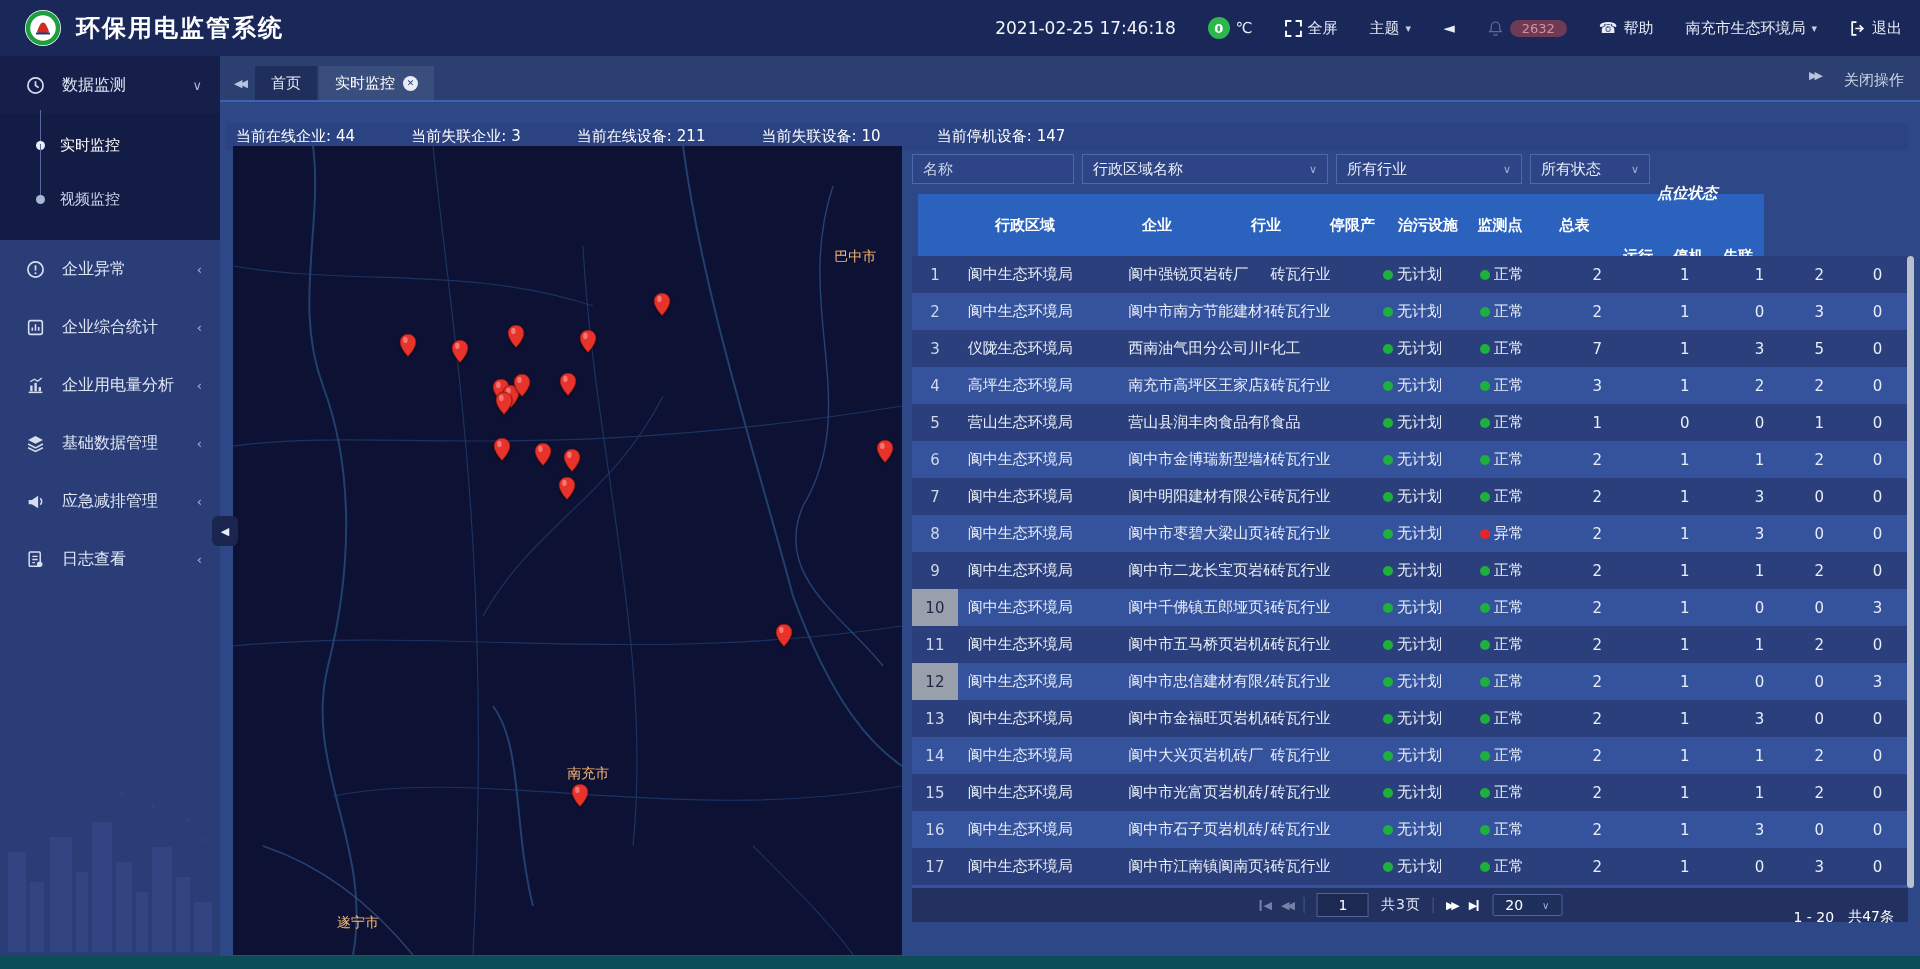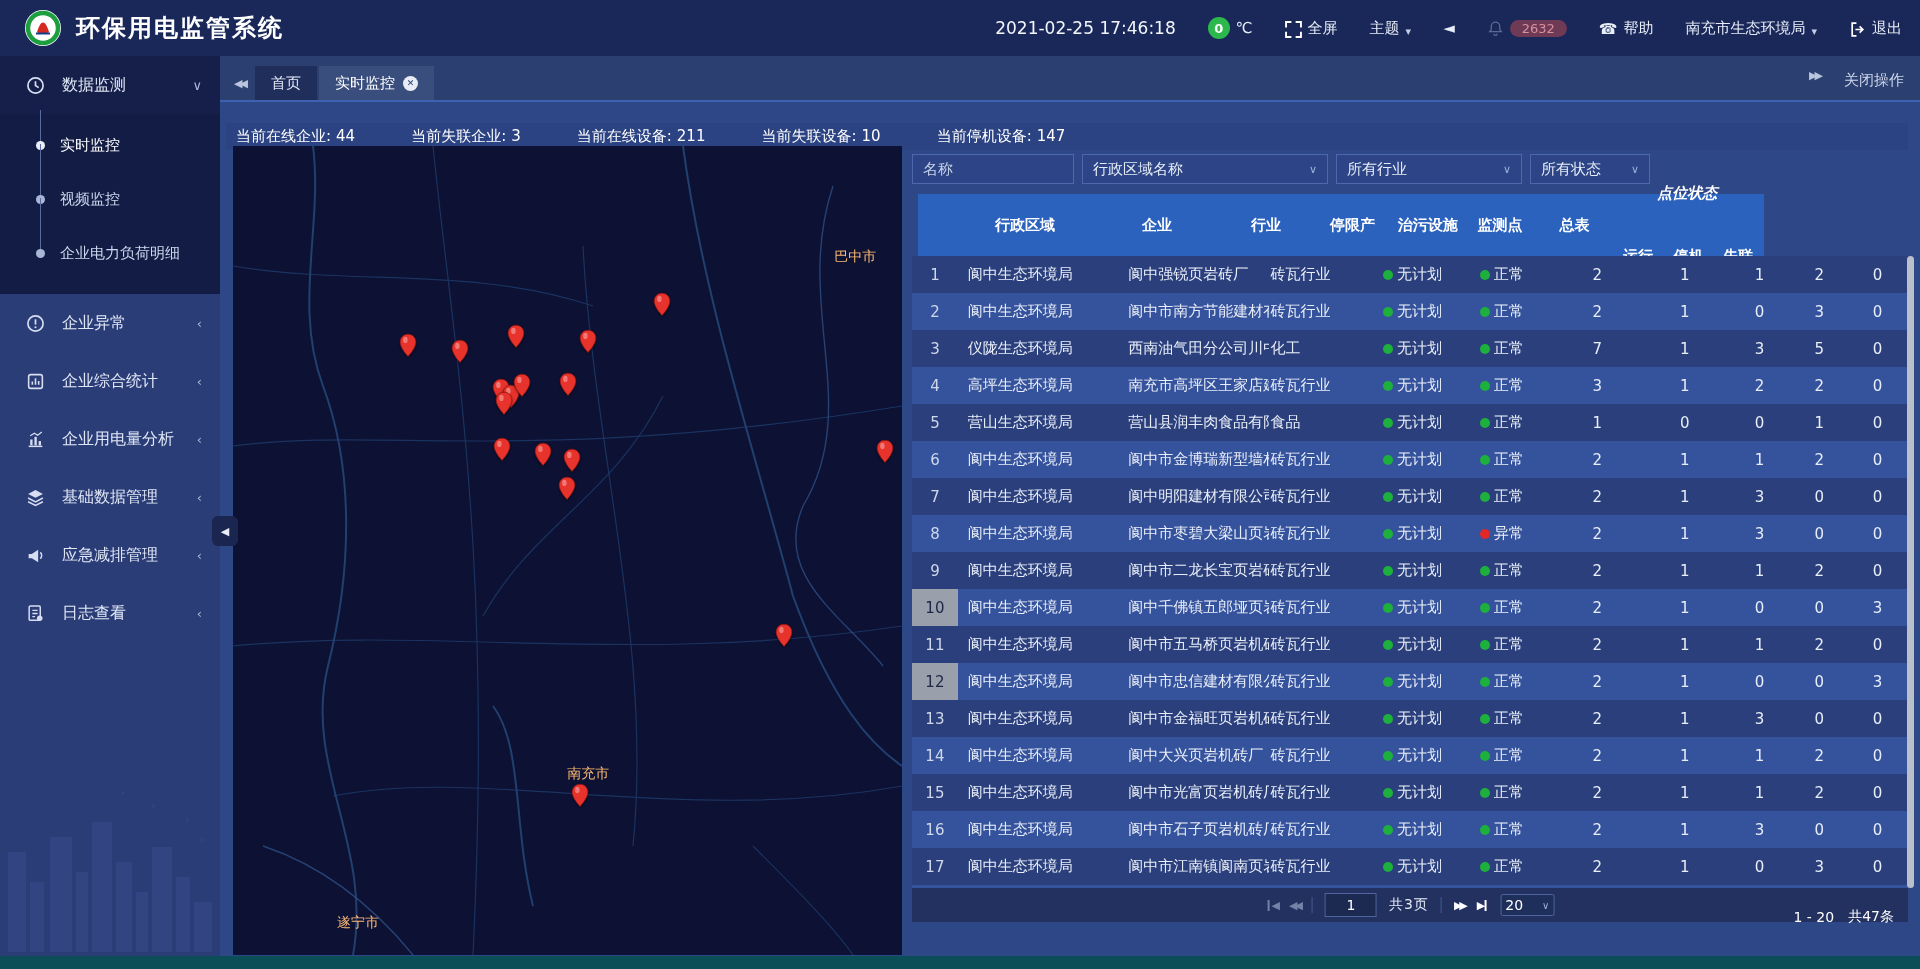--- a/index.html
+++ b/index.html
@@ -10,21 +10,21 @@
   .topbar{position:absolute;left:0;top:0;width:1920px;height:56px;background:#192859;
           display:flex;align-items:center;justify-content:space-between;padding:0 18px 0 24px;}
   .brand{display:flex;align-items:center;gap:14px;}
   .logo svg{width:38px;height:38px;display:block;}
   .title{font-size:24px;font-weight:bold;color:#fff;letter-spacing:2px;}
   .top-right{display:flex;align-items:center;gap:32px;font-size:15px;color:#e8edf8;}
   .datetime{font-size:17px;color:#f2f5fb;}
   .temp{display:flex;align-items:center;gap:6px;}
   .temp-circle{width:22px;height:22px;border-radius:50%;background:#2db84d;color:#fff;
                font-size:13px;font-weight:bold;display:flex;align-items:center;justify-content:center;}
-  .top-item{display:flex;align-items:flex-end;gap:6px;cursor:pointer;white-space:nowrap;}
+  .top-item{display:flex;align-items:center;gap:6px;cursor:pointer;white-space:nowrap;}
   .top-item .ico svg{width:17px;height:17px;display:block;}
   .caret{font-size:11px;color:#c3cde6;}
   .badge{background:#6e3a55;color:#d9909d;border-radius:10px;padding:1px 12px;font-size:13px;}
   .bell{opacity:.55;}
   
   .sidebar{position:absolute;left:0;top:56px;width:220px;height:900px;background:#2b3d77;overflow:hidden;}
   .sb-group.dark{background:#161f4a;}
   .sb-row{display:flex;align-items:center;height:58px;padding:0 18px 0 26px;cursor:pointer;font-size:16px;color:#dfe6f6;}
   .sb-ico{width:22px;margin-right:14px;color:#d7def2;}
   .sb-ico svg{width:19px;height:19px;display:block;}
@@ -115,21 +115,21 @@
   .pg-left{position:absolute;left:50%;top:0;height:34px;transform:translateX(-50%);
            display:flex;align-items:center;gap:12px;}
   .pg-btn{color:#fff;font-size:11px;letter-spacing:-3px;cursor:pointer;display:flex;align-items:center;}
   .pg-btn.disabled{color:#7383a8;}
   .pgbar{display:inline-block;width:2px;height:11px;background:currentColor;margin:0 2px;letter-spacing:0;}
   .pg-div{width:1px;height:16px;background:#45598e;}
   .pg-input{width:52px;height:24px;background:#1c2a52;border:1px solid #50659f;display:flex;
             align-items:center;justify-content:center;color:#fff;cursor:text;}
   .pg-total{color:#e3e9f6;letter-spacing:1px;}
   .pg-size{display:flex;align-items:center;gap:19px;background:#1f2f5c;border:1px solid #50659f;
-           border-radius:2px;padding:2px 4px;color:#fff;cursor:pointer;}
+           border-radius:2px;padding:2px 12px;color:#fff;cursor:pointer;}
   .pg-size .chev{font-size:10px;color:#9fb2d8;}
   .pg-right{position:absolute;right:14px;top:12px;height:34px;display:flex;align-items:center;gap:14px;color:#fff;}
   
   .bottom-strip{position:absolute;left:0;bottom:0;width:1920px;height:13px;background:#0c4e57;}
 </style>
 </head>
 <body>
 
 <div class="page">
 
@@ -208,24 +208,20 @@
             <span class="sb-caret">∨</span>
           </div>
           <div class="sb-sub">
             <div class="sb-subitem active">
               <span class="dot"></span>
               <span>实时监控</span>
             </div>
             <div class="sb-subitem">
               <span class="dot"></span>
               <span>视频监控</span>
-            </div>
-            <div class="sb-subitem">
-              <span class="dot"></span>
-              <span>企业电力负荷明细</span>
             </div>
           </div>
         </div>
         <div class="sb-group">
           <div class="sb-row">
             <span class="sb-ico">
               <svg viewBox="0 0 18 18">
                 <circle cx="9" cy="9" r="7.2" fill="none" stroke="currentColor" stroke-width="1.6"></circle>
                 <path d="M9 5v5" stroke="currentColor" stroke-width="1.6"></path>
                 <circle cx="9" cy="12.6" r="1" fill="currentColor"></circle>

